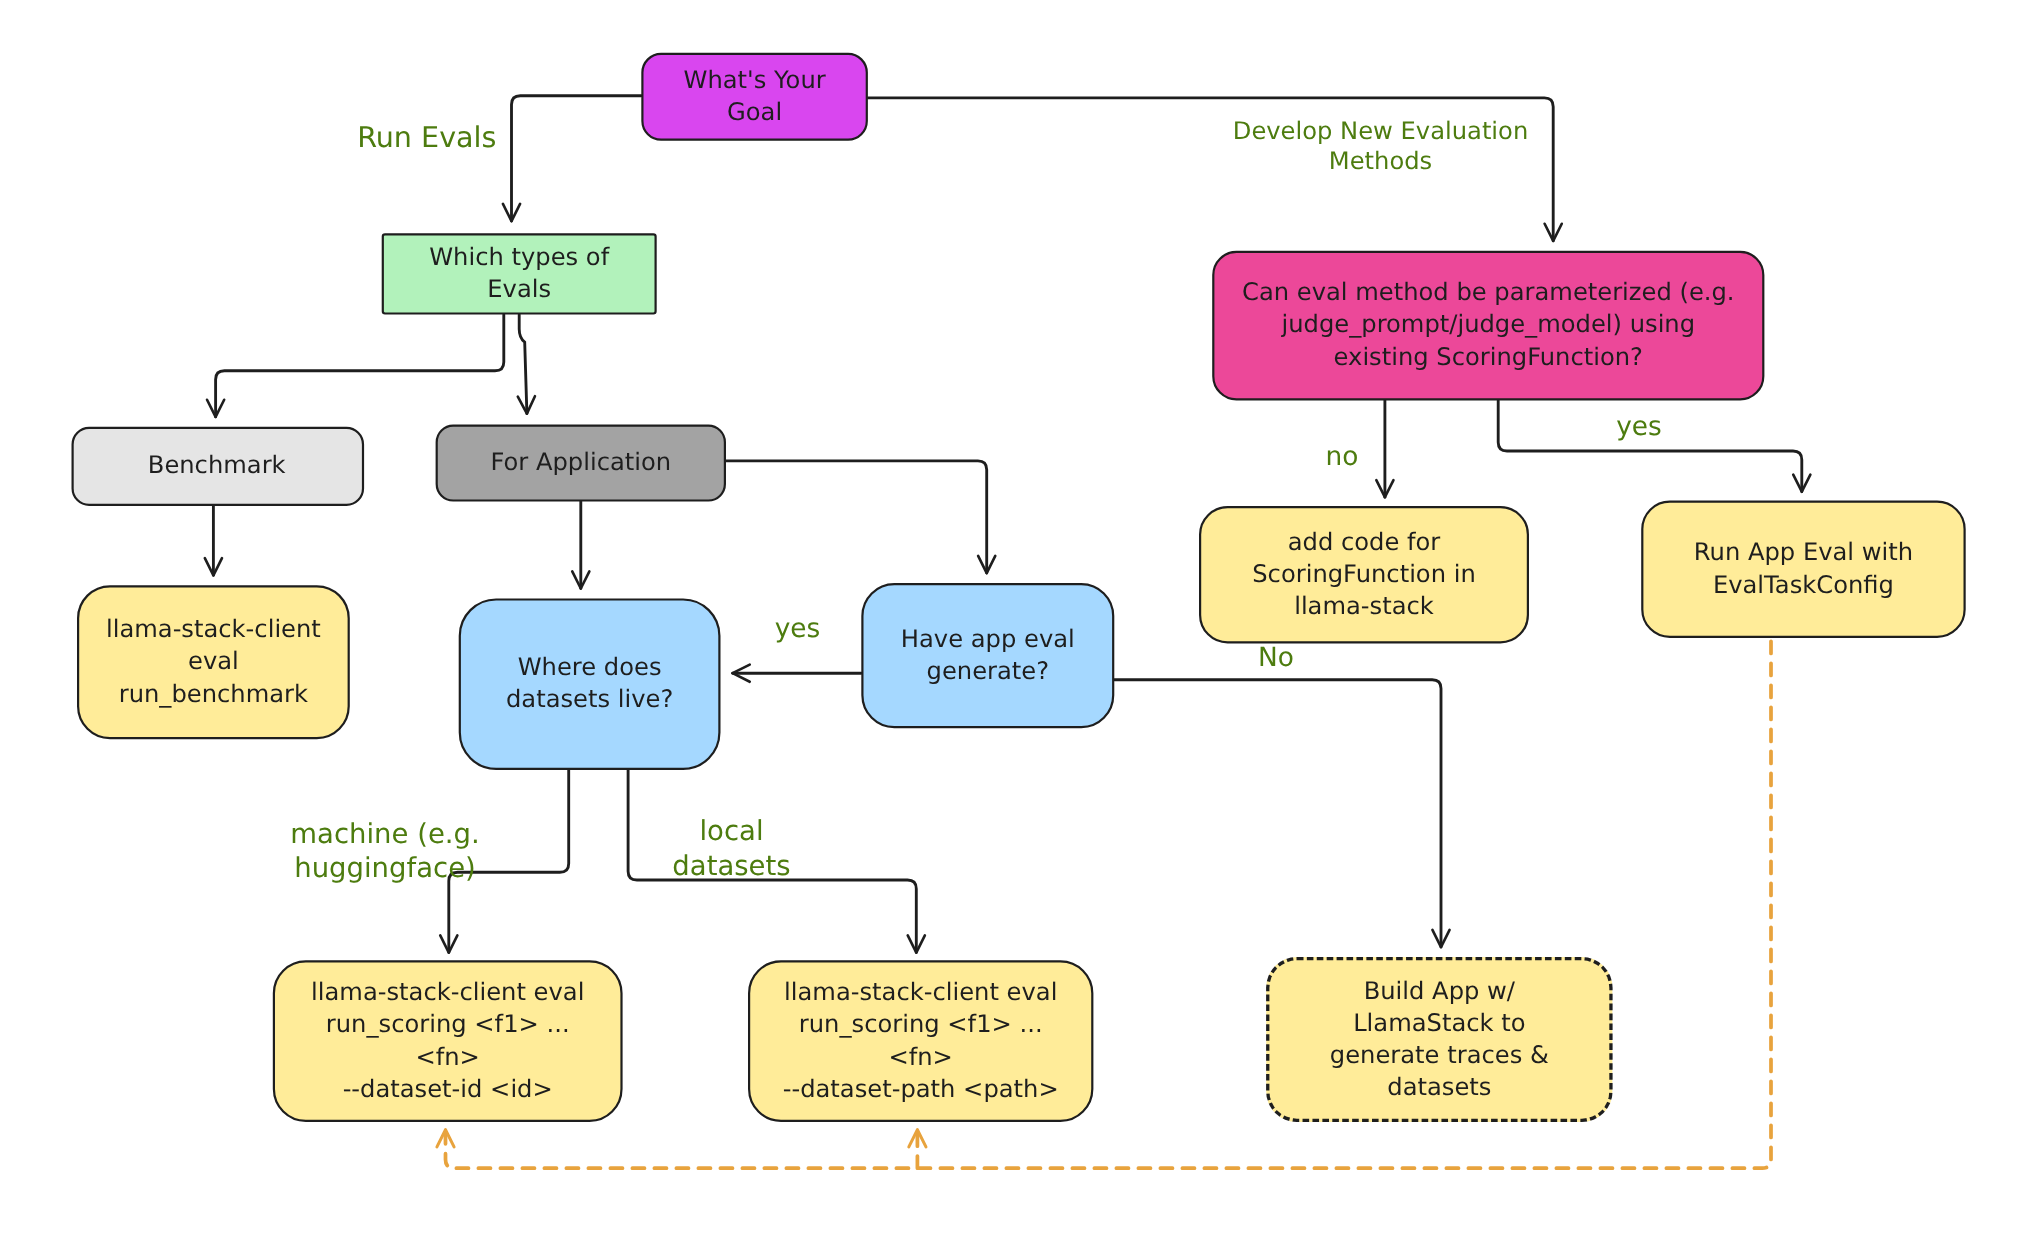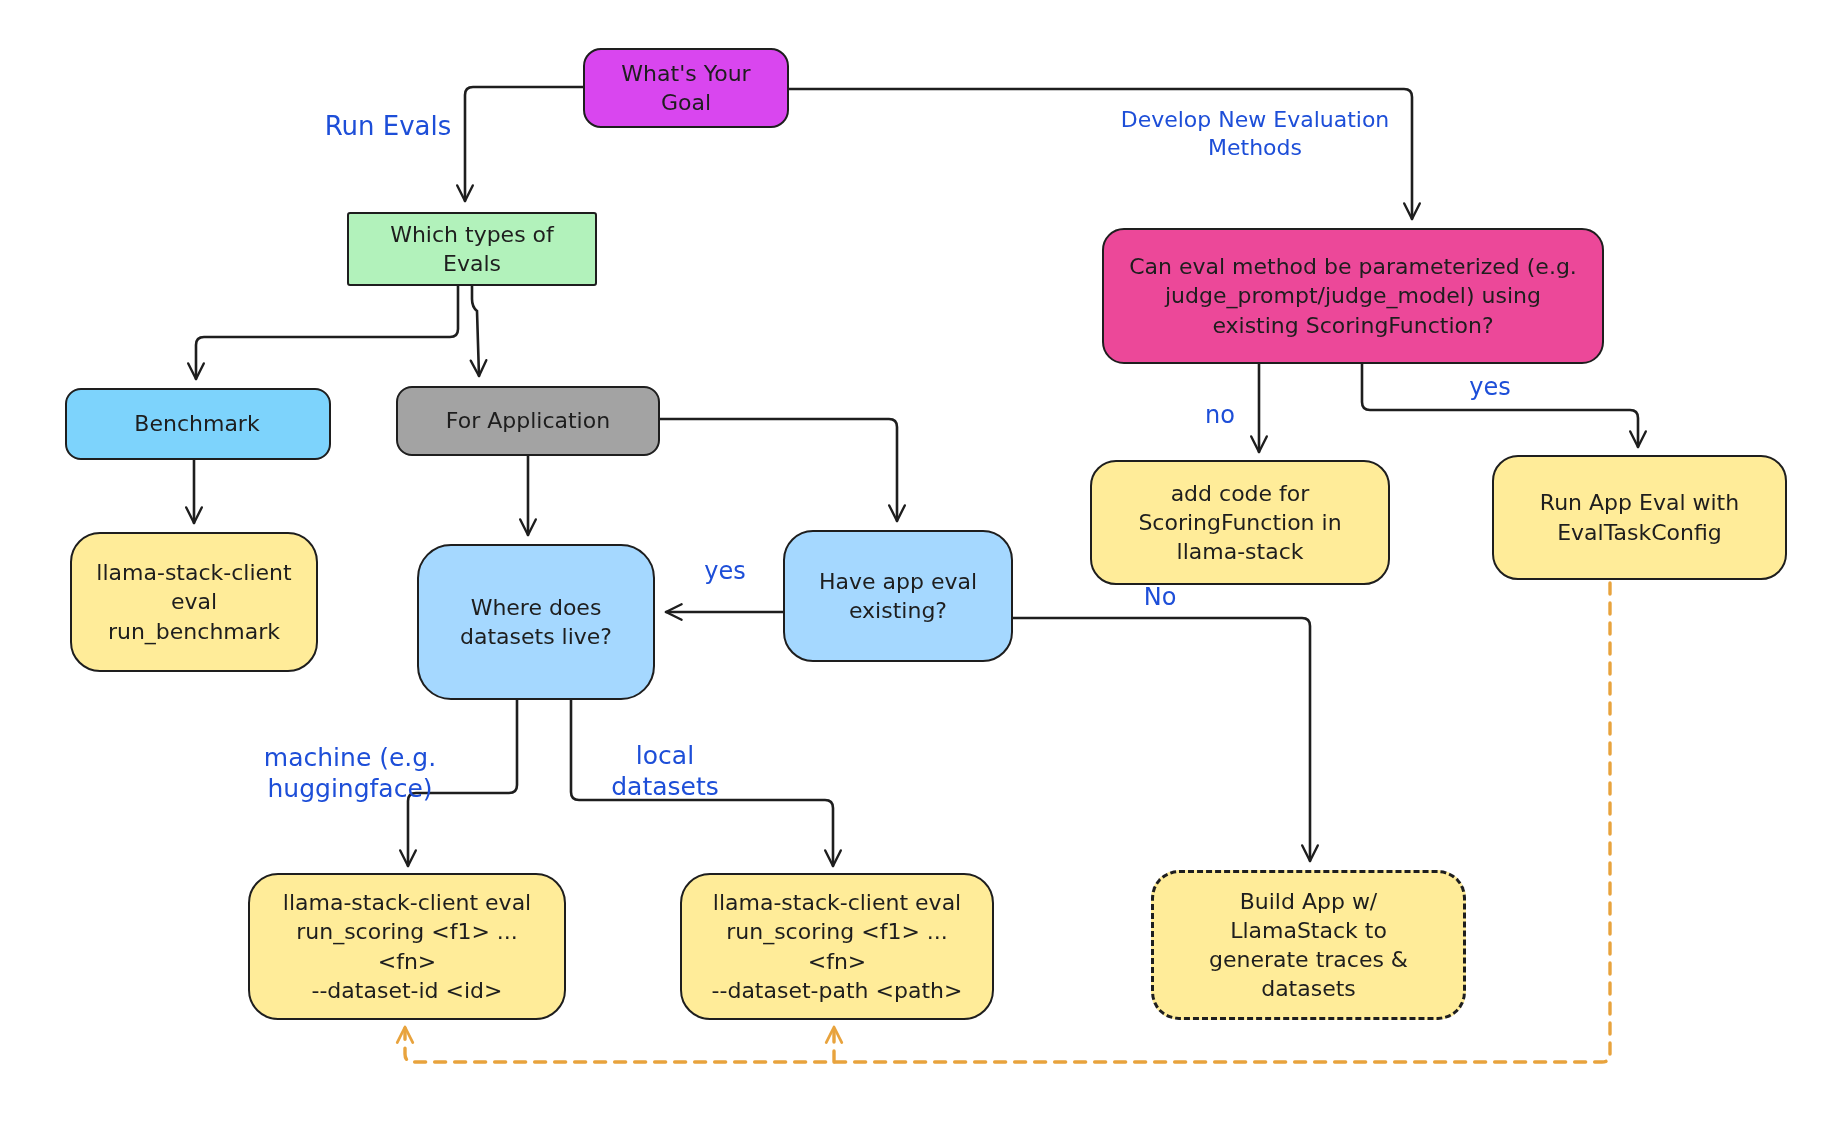--- a/index.html
+++ b/index.html
@@ -8,28 +8,28 @@
     font-family:"DejaVu Sans",sans-serif;color:#1e1e1e;
   }
   svg.edges{position:absolute;left:0;top:0;}
   .node{
     position:absolute;display:flex;align-items:center;justify-content:center;
     text-align:center;border:2.6px solid #1e1e1e;background:#ffffff;color:#1e1e1e;
     white-space:pre-line;font-size:22px;line-height:1.32;border-radius:26px;
     box-sizing:border-box;padding:4px 14px;
   }
   .label{
-    position:absolute;color:#1d4ed8;text-align:center;white-space:pre-line;
+    position:absolute;color:#4d7c0f;text-align:center;white-space:pre-line;
     line-height:1.25;
   }
   
   #n-goal{left:583px;top:48px;width:206px;height:80px;background:#d946ef;border-radius:18px;}
   #n-which{left:347px;top:212px;width:250px;height:74px;background:#b2f2bb;border-radius:3px;}
   #n-param{left:1102px;top:228px;width:502px;height:136px;background:#ec4899;border-radius:22px;}
-  #n-benchmark{left:65px;top:388px;width:266px;height:72px;background:#7dd3fc;border-radius:16px;padding-left:12px;}
+  #n-benchmark{left:65px;top:388px;width:266px;height:72px;background:#e5e5e5;border-radius:16px;padding-left:12px;}
   #n-forapp{left:396px;top:386px;width:264px;height:70px;background:#a3a3a3;border-radius:16px;}
   #n-runbench{left:70px;top:532px;width:248px;height:140px;background:#ffec99;border-radius:30px;}
   #n-where{left:417px;top:544px;width:238px;height:156px;background:#a5d8ff;border-radius:34px;}
   #n-have{left:783px;top:530px;width:230px;height:132px;background:#a5d8ff;border-radius:30px;}
   #n-addcode{left:1090px;top:460px;width:300px;height:125px;background:#ffec99;border-radius:26px;}
   #n-runapp{left:1492px;top:455px;width:295px;height:125px;background:#ffec99;border-radius:26px;}
   #n-scoreid{left:248px;top:873px;width:318px;height:147px;background:#ffec99;border-radius:30px;}
   #n-scorepath{left:680px;top:873px;width:314px;height:147px;background:#ffec99;border-radius:30px;}
   #n-buildapp{left:1151px;top:870px;width:315px;height:150px;background:#ffec99;border-radius:28px;border:3px dashed #1e1e1e;}
   
@@ -84,21 +84,21 @@
   <div class="node" id="n-param">Can eval method be parameterized (e.g.
 judge_prompt/judge_model) using
 existing ScoringFunction?</div>
   <div class="node" id="n-benchmark">Benchmark</div>
   <div class="node" id="n-forapp">For Application</div>
   <div class="node" id="n-runbench">llama-stack-client
 eval run_benchmark</div>
   <div class="node" id="n-where">Where does
 datasets live?</div>
   <div class="node" id="n-have">Have app eval
-existing?</div>
+generate?</div>
   <div class="node" id="n-addcode">add code for
 ScoringFunction in
 llama-stack</div>
   <div class="node" id="n-runapp">Run App Eval with
 EvalTaskConfig</div>
   <div class="node" id="n-scoreid">llama-stack-client eval
 run_scoring &lt;f1&gt; ... &lt;fn&gt;
 --dataset-id &lt;id&gt;</div>
   <div class="node" id="n-scorepath">llama-stack-client eval
 run_scoring &lt;f1&gt; ... &lt;fn&gt;

